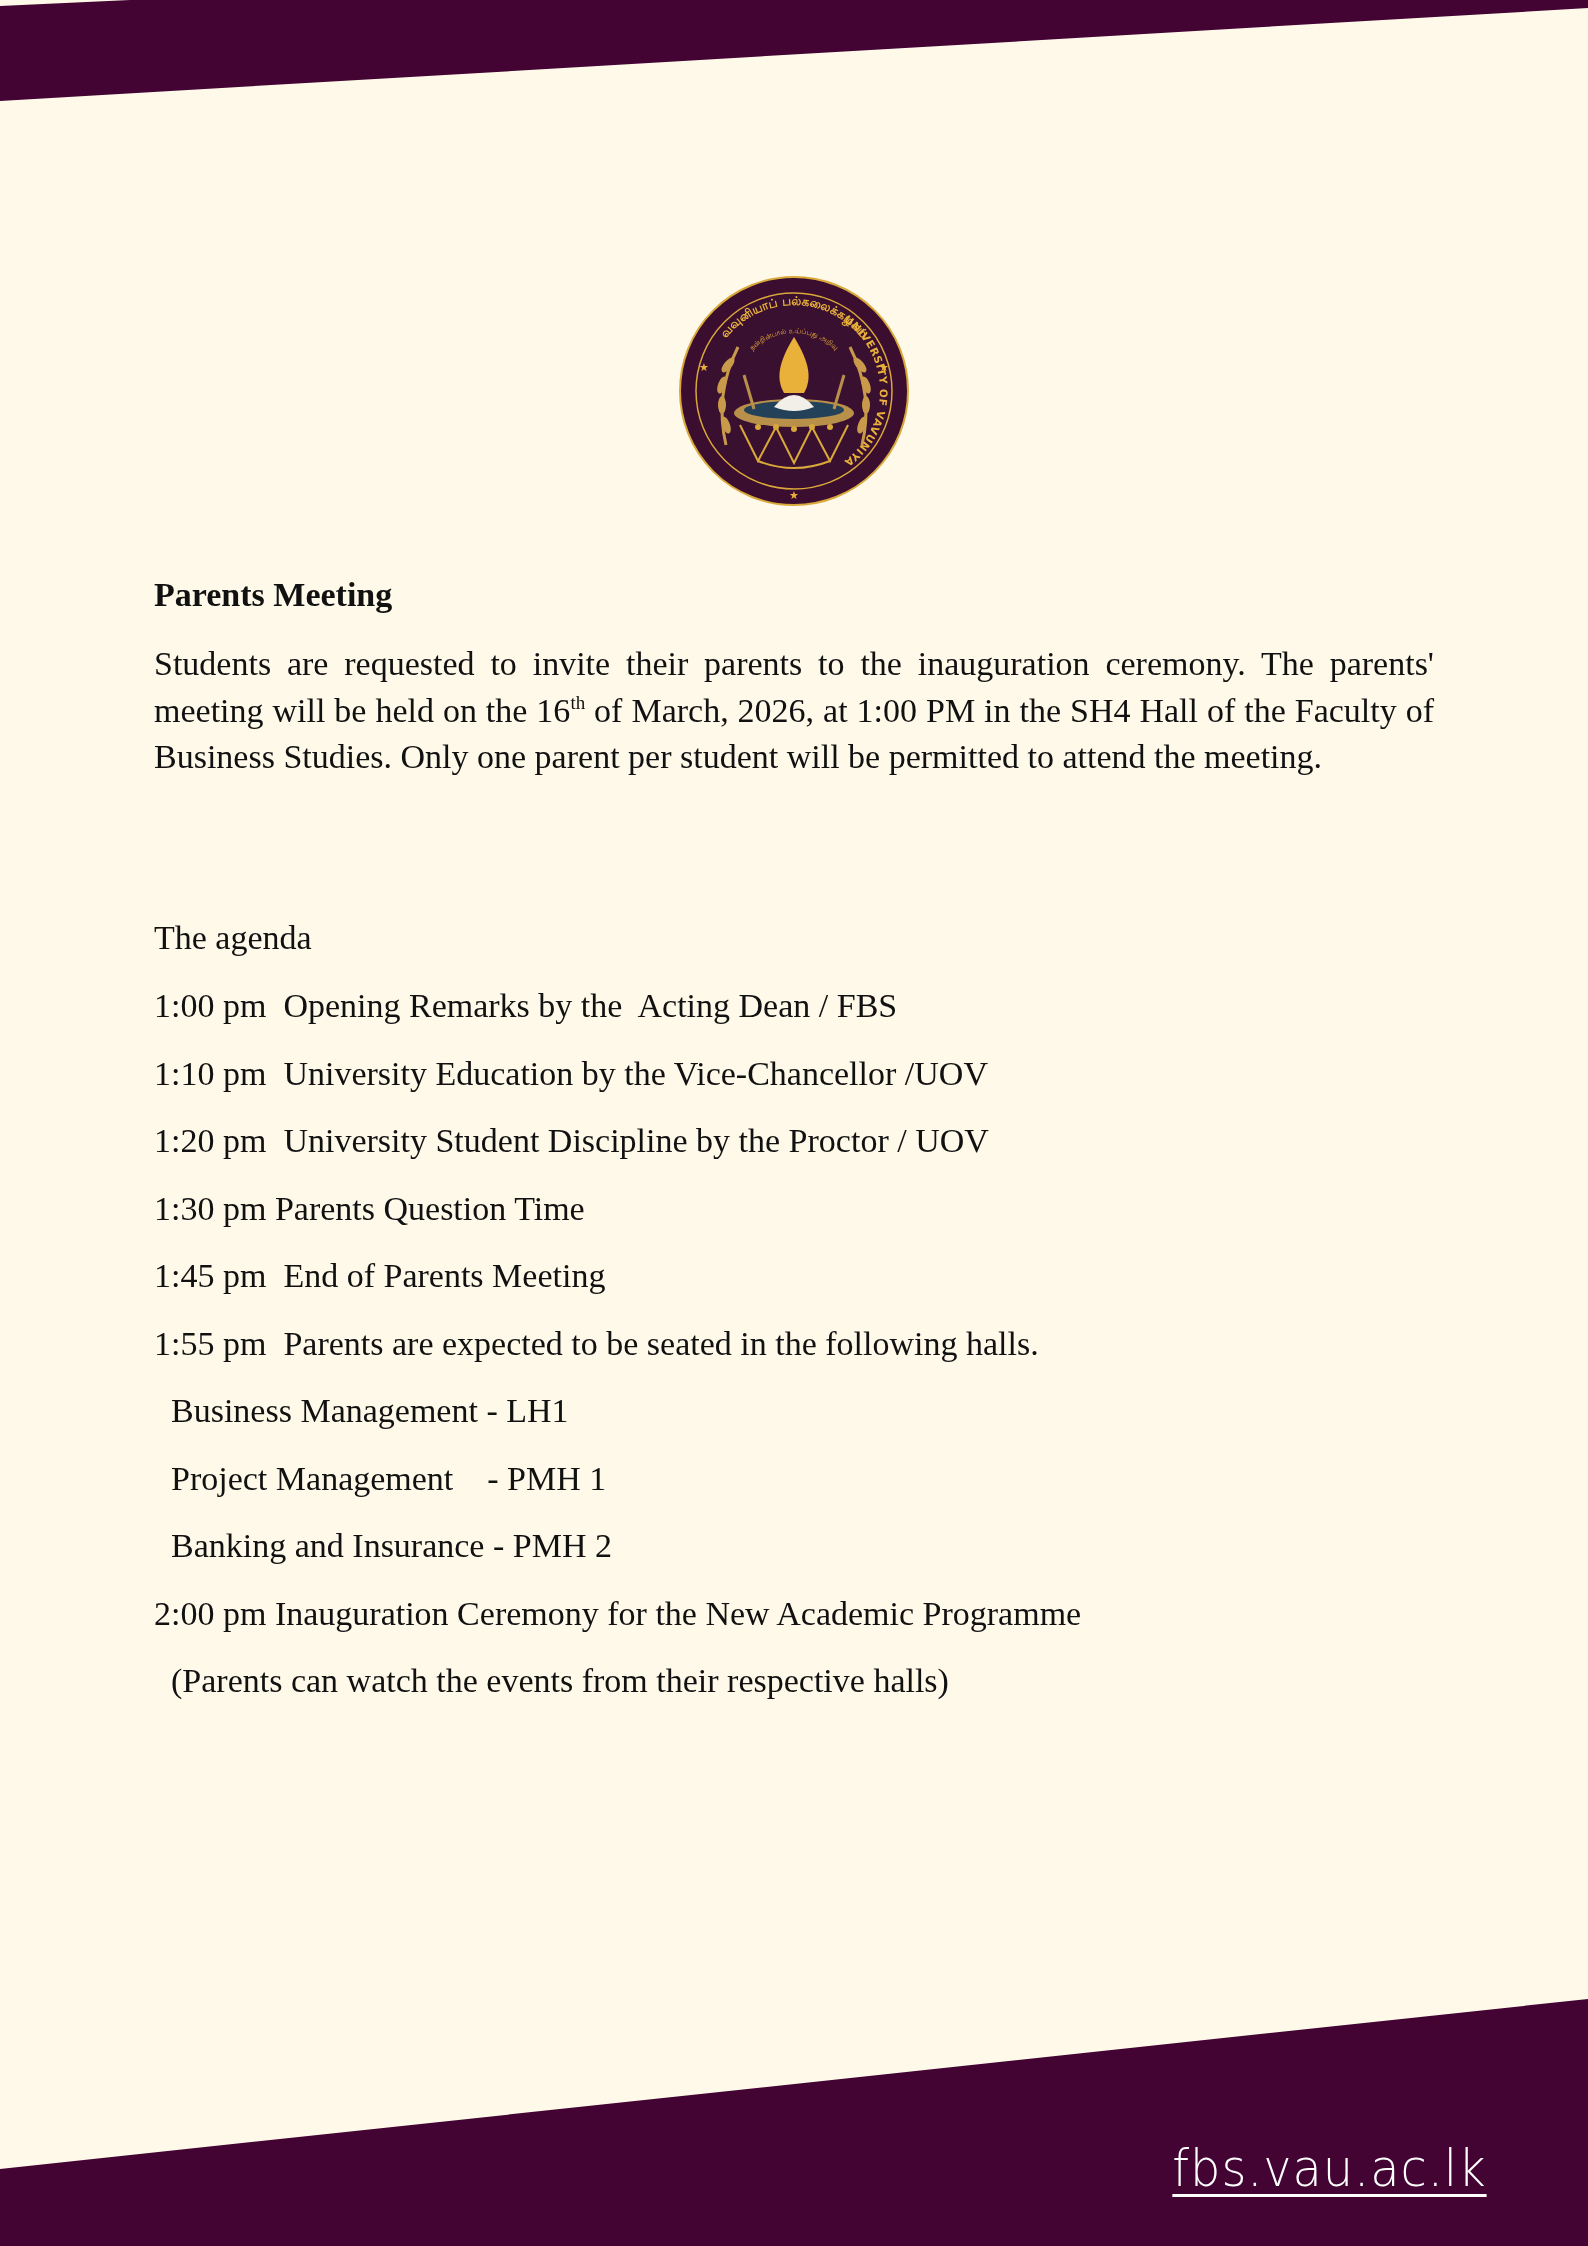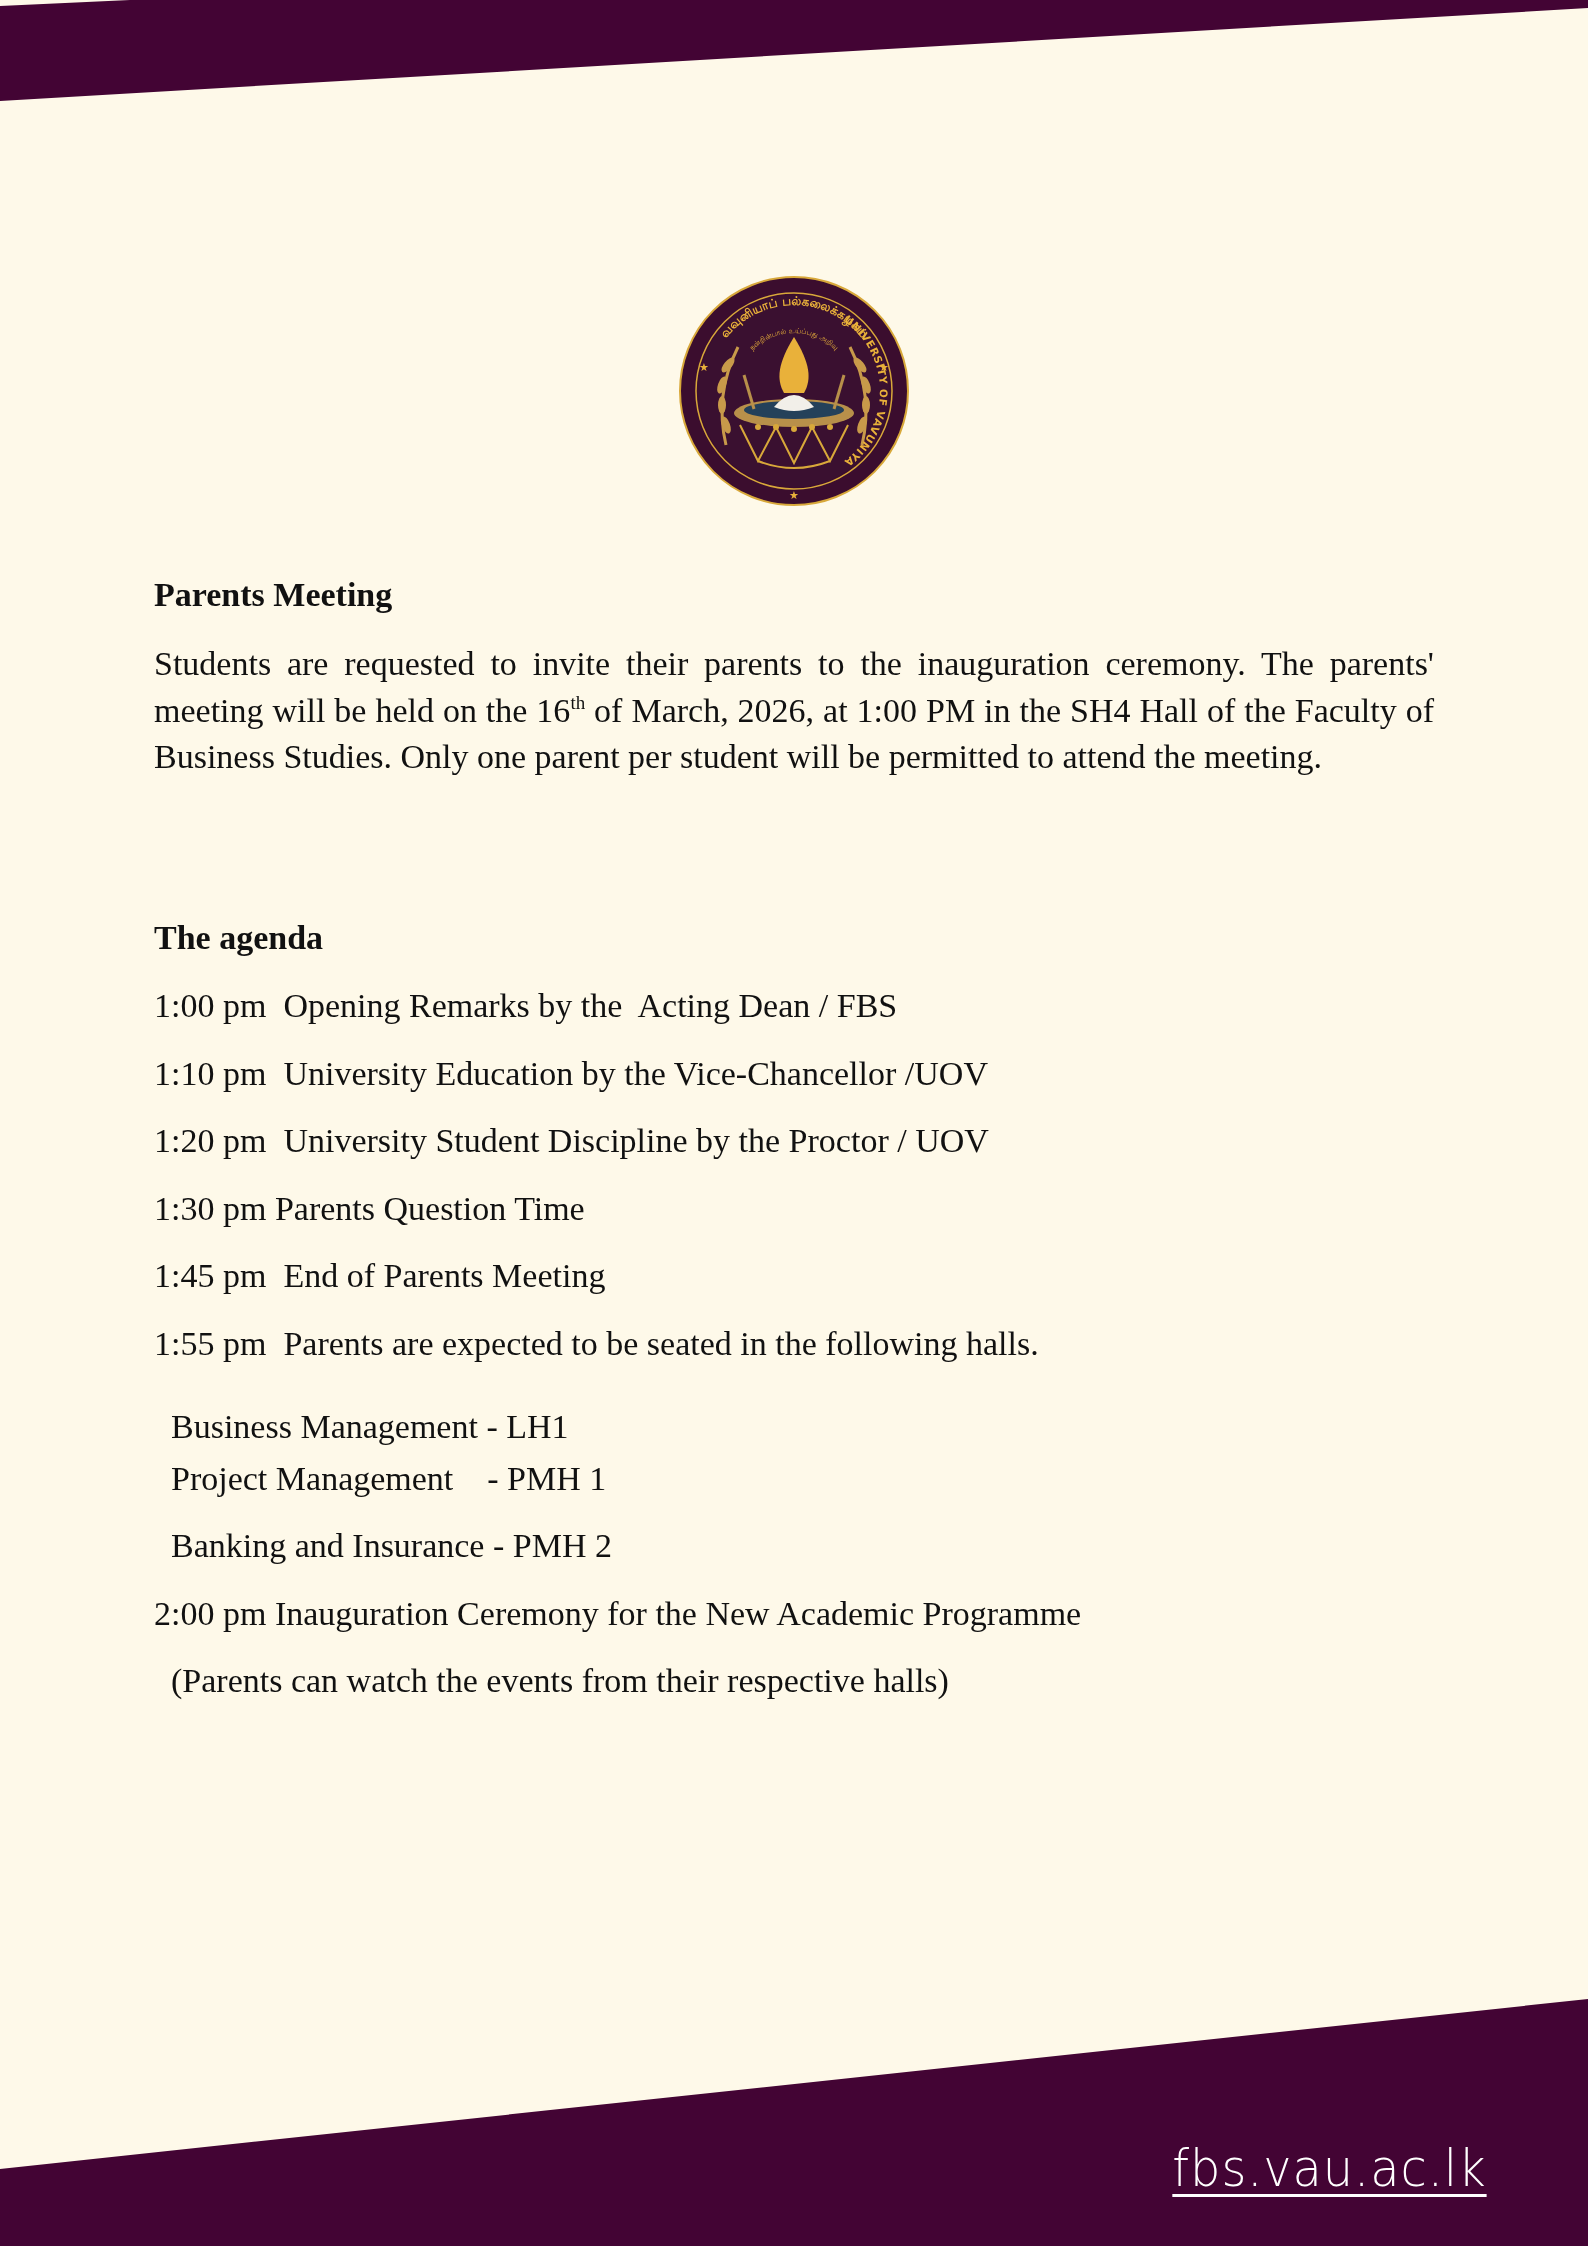--- a/index.html
+++ b/index.html
@@ -43,21 +43,21 @@
       top: 641px;
       font-size: 34px;
       line-height: 46.5px;
       text-align: justify;
     }
     .intro sup { font-size: 19px; line-height: 0; vertical-align: 13px; }
     .agenda-heading {
       position: absolute;
       left: 0;
       top: 918px;
-      font-weight: bold;
+      font-weight: normal;
       font-size: 34px;
       line-height: 40px;
     }
     .agenda-item {
       position: absolute;
       left: 0;
       font-size: 34px;
       line-height: 40px;
       white-space: pre;
     }
@@ -162,20 +162,20 @@
   <p class="intro" style="margin:0;"><span>Students are requested to invite their parents to the inauguration ceremony. The parents' meeting will be held on the 16</span><sup>th</sup><span> of March, 2026, at 1:00 PM in the SH4 Hall of the Faculty of Business Studies. Only one parent per student will be permitted to attend the meeting.</span></p>
 
   <div class="agenda-heading">The agenda</div>
 
   <div class="agenda-item" style="top:986px;">1:00 pm  Opening Remarks by the  Acting Dean / FBS</div>
   <div class="agenda-item" style="top:1054px;">1:10 pm  University Education by the Vice-Chancellor /UOV</div>
   <div class="agenda-item" style="top:1121px;text-align:center;">1:20 pm  University Student Discipline by the Proctor / UOV</div>
   <div class="agenda-item" style="top:1189px;">1:30 pm Parents Question Time</div>
   <div class="agenda-item" style="top:1256px;">1:45 pm  End of Parents Meeting</div>
   <div class="agenda-item" style="top:1324px;">1:55 pm  Parents are expected to be seated in the following halls.</div>
-  <div class="agenda-item" style="top:1391px;margin-top:16px;">  Business Management - LH1</div>
+  <div class="agenda-item" style="top:1391px;">  Business Management - LH1</div>
   <div class="agenda-item" style="top:1459px;">  Project Management    - PMH 1</div>
   <div class="agenda-item" style="top:1526px;">  Banking and Insurance - PMH 2</div>
   <div class="agenda-item" style="top:1594px;">2:00 pm Inauguration Ceremony for the New Academic Programme</div>
   <div class="agenda-item" style="top:1661px;">  (Parents can watch the events from their respective halls)</div>
 </div>
 
 <a class="footer-link">fbs.vau.ac.lk</a>
 
 </body></html>

